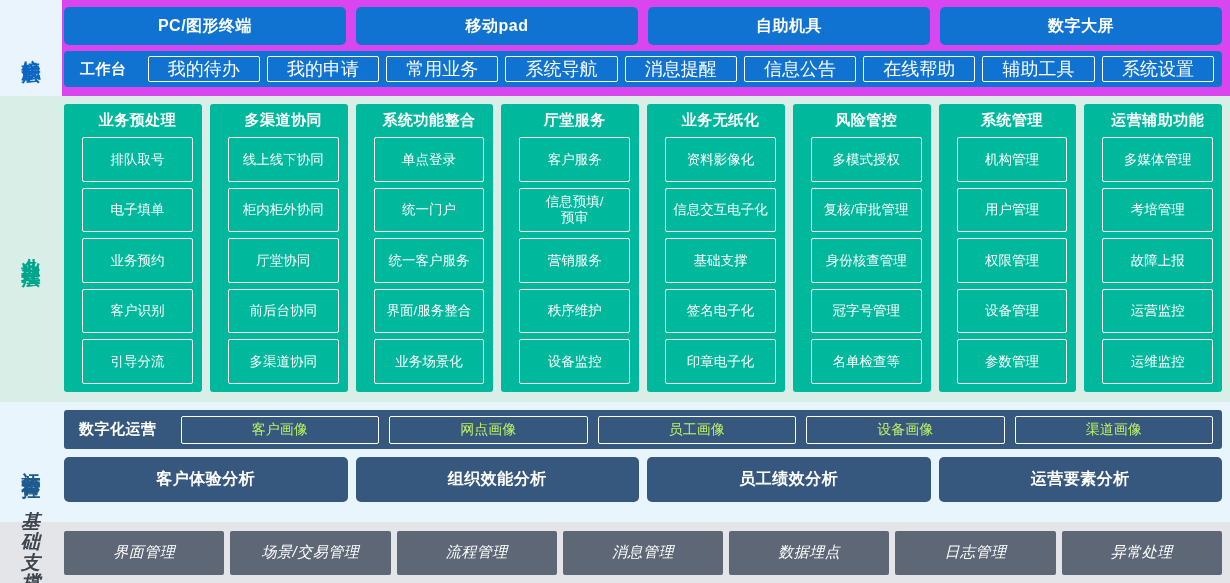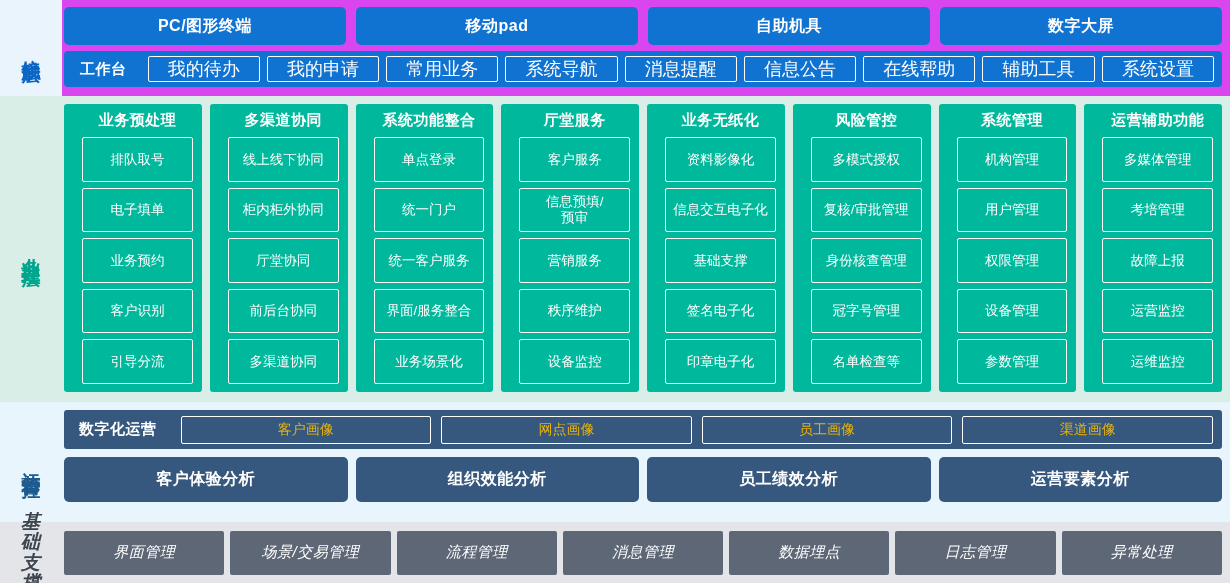--- a/index.html
+++ b/index.html
@@ -80,21 +80,21 @@
     height: 40px; background: #36587e; border-radius: 3px;
     display: flex; align-items: center; gap: 10px; padding: 0 9px;
   }
   .ops-portrait-title {
     color: #ffffff; font-size: 15px; font-weight: bold; letter-spacing: .5px;
     padding: 0 14px 0 6px; white-space: nowrap;
   }
   .ops-portrait-item {
     flex: 1 1 0; height: 28px; border: 1px solid #ffffff; border-radius: 2px;
     display: flex; align-items: center; justify-content: center;
-    color: #eab308; font-size: 14px; white-space: nowrap;
+    color: #bef264; font-size: 14px; white-space: nowrap;
   }
   .ops-analysis-row { display: flex; gap: 8px; height: 46px; }
   .ops-analysis-item {
     flex: 1 1 0; background: #36587e; border-radius: 5px;
     display: flex; align-items: center; justify-content: center;
     color: #ffffff; font-size: 16px; font-weight: bold; letter-spacing: .5px;
   }
 
   
   .band-base { background: #e3e5e8; height: 61px; font-style: italic; }
@@ -225,20 +225,21 @@
   <section class="band band-ops">
     <div class="band-label">
       <span class="vtxt">运营管控</span>
     </div>
     <div class="band-body">
       <div class="ops-portrait-bar">
         <span class="ops-portrait-title">数字化运营</span>
         <div class="ops-portrait-item">客户画像</div>
         <div class="ops-portrait-item">网点画像</div>
         <div class="ops-portrait-item">员工画像</div>
+        <div class="ops-portrait-item">设备画像</div>
         <div class="ops-portrait-item">渠道画像</div>
       </div>
       <div class="ops-analysis-row">
         <div class="ops-analysis-item">客户体验分析</div>
         <div class="ops-analysis-item">组织效能分析</div>
         <div class="ops-analysis-item">员工绩效分析</div>
         <div class="ops-analysis-item">运营要素分析</div>
       </div>
     </div>
   </section>

